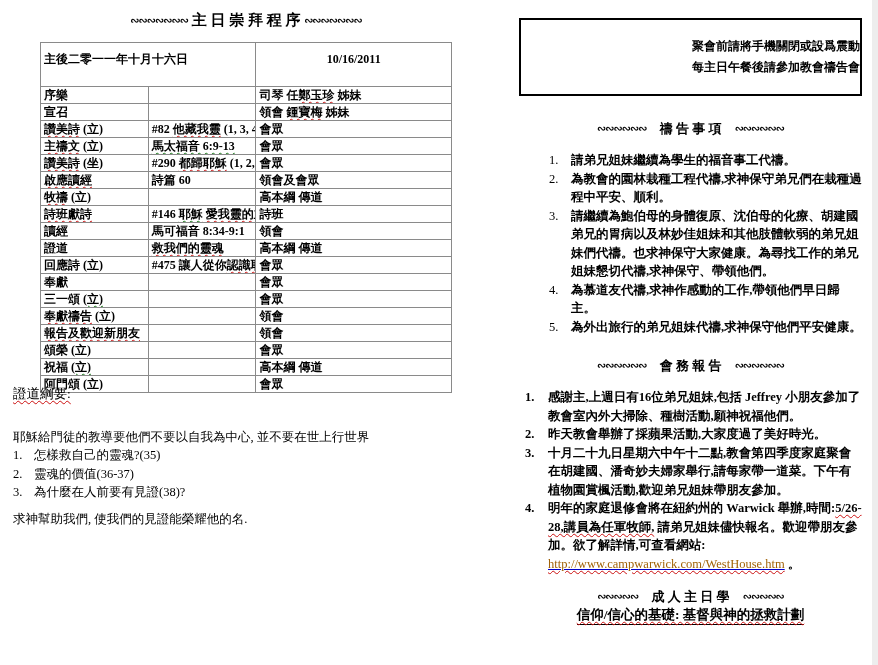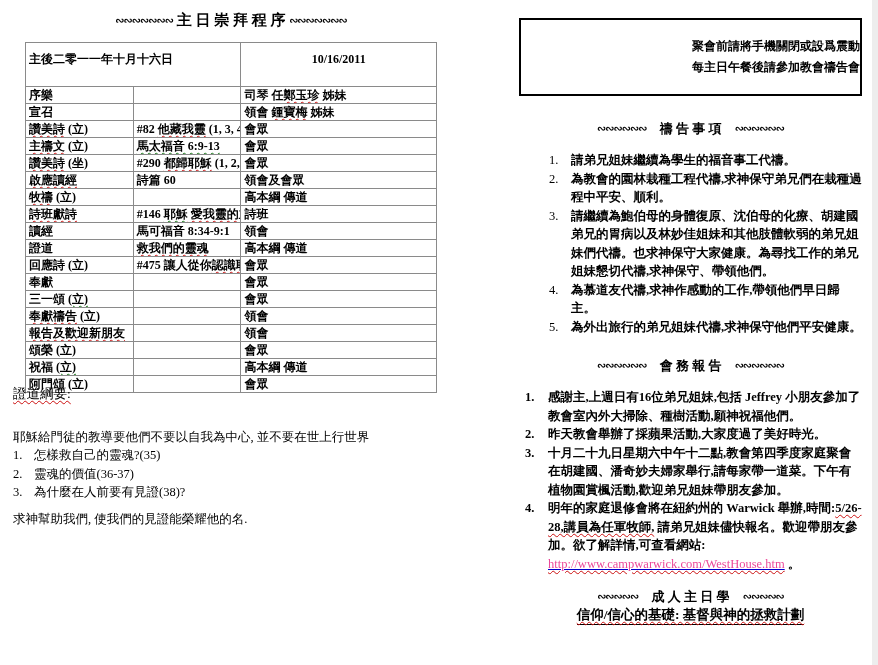--- a/index.html
+++ b/index.html
@@ -5,21 +5,21 @@
   html,body{margin:0;padding:0;background:#ffffff;}
   body{
     width:878px;height:665px;
     font-family:"Liberation Serif","DejaVu Serif",serif;
     color:#000;
     -webkit-font-smoothing:antialiased;
   }
   .page{position:relative;width:878px;height:665px;background:#fff;overflow:hidden;}
 
   
-  .left-col{position:absolute;left:25px;top:10px;width:412px;}
+  .left-col{position:absolute;left:40px;top:10px;width:412px;}
   .title-row{
     text-align:center;font-weight:bold;font-size:15px;line-height:20px;white-space:nowrap;
   }
   .ornament{
     font-family:"DejaVu Sans",sans-serif;font-size:11px;font-weight:bold;
     letter-spacing:-1px;position:relative;top:-1px;
   }
   table.worship{
     border-collapse:collapse;width:412px;margin-top:10px;table-layout:fixed;
   }
@@ -66,21 +66,21 @@
     text-align:center;font-weight:bold;font-size:13.5px;
   }
   .topic-inner{
     display:inline-block;border-bottom:1px solid #000;padding-bottom:0px;
   }
 
   
   .sq-red{text-decoration:underline;text-decoration-style:wavy;text-decoration-color:#cc1111;text-decoration-thickness:1px;text-underline-offset:2px;}
   .sq-green{text-decoration:underline;text-decoration-style:wavy;text-decoration-color:#1a7a1a;text-decoration-thickness:1px;text-underline-offset:2px;}
   a.doc-link{color:#0000cc;text-decoration:underline;font-weight:normal;}
-  a.doc-link .sq-red{color:#ec4899;}
+  a.doc-link .sq-red{color:#a16207;}
   .edge-right{position:absolute;right:0;top:0;width:6px;height:665px;background:#ededed;}
 </style>
 </head>
 <body>
 
 <div class="page">
 
   <div class="left-col">
 
     <div class="title-row">

